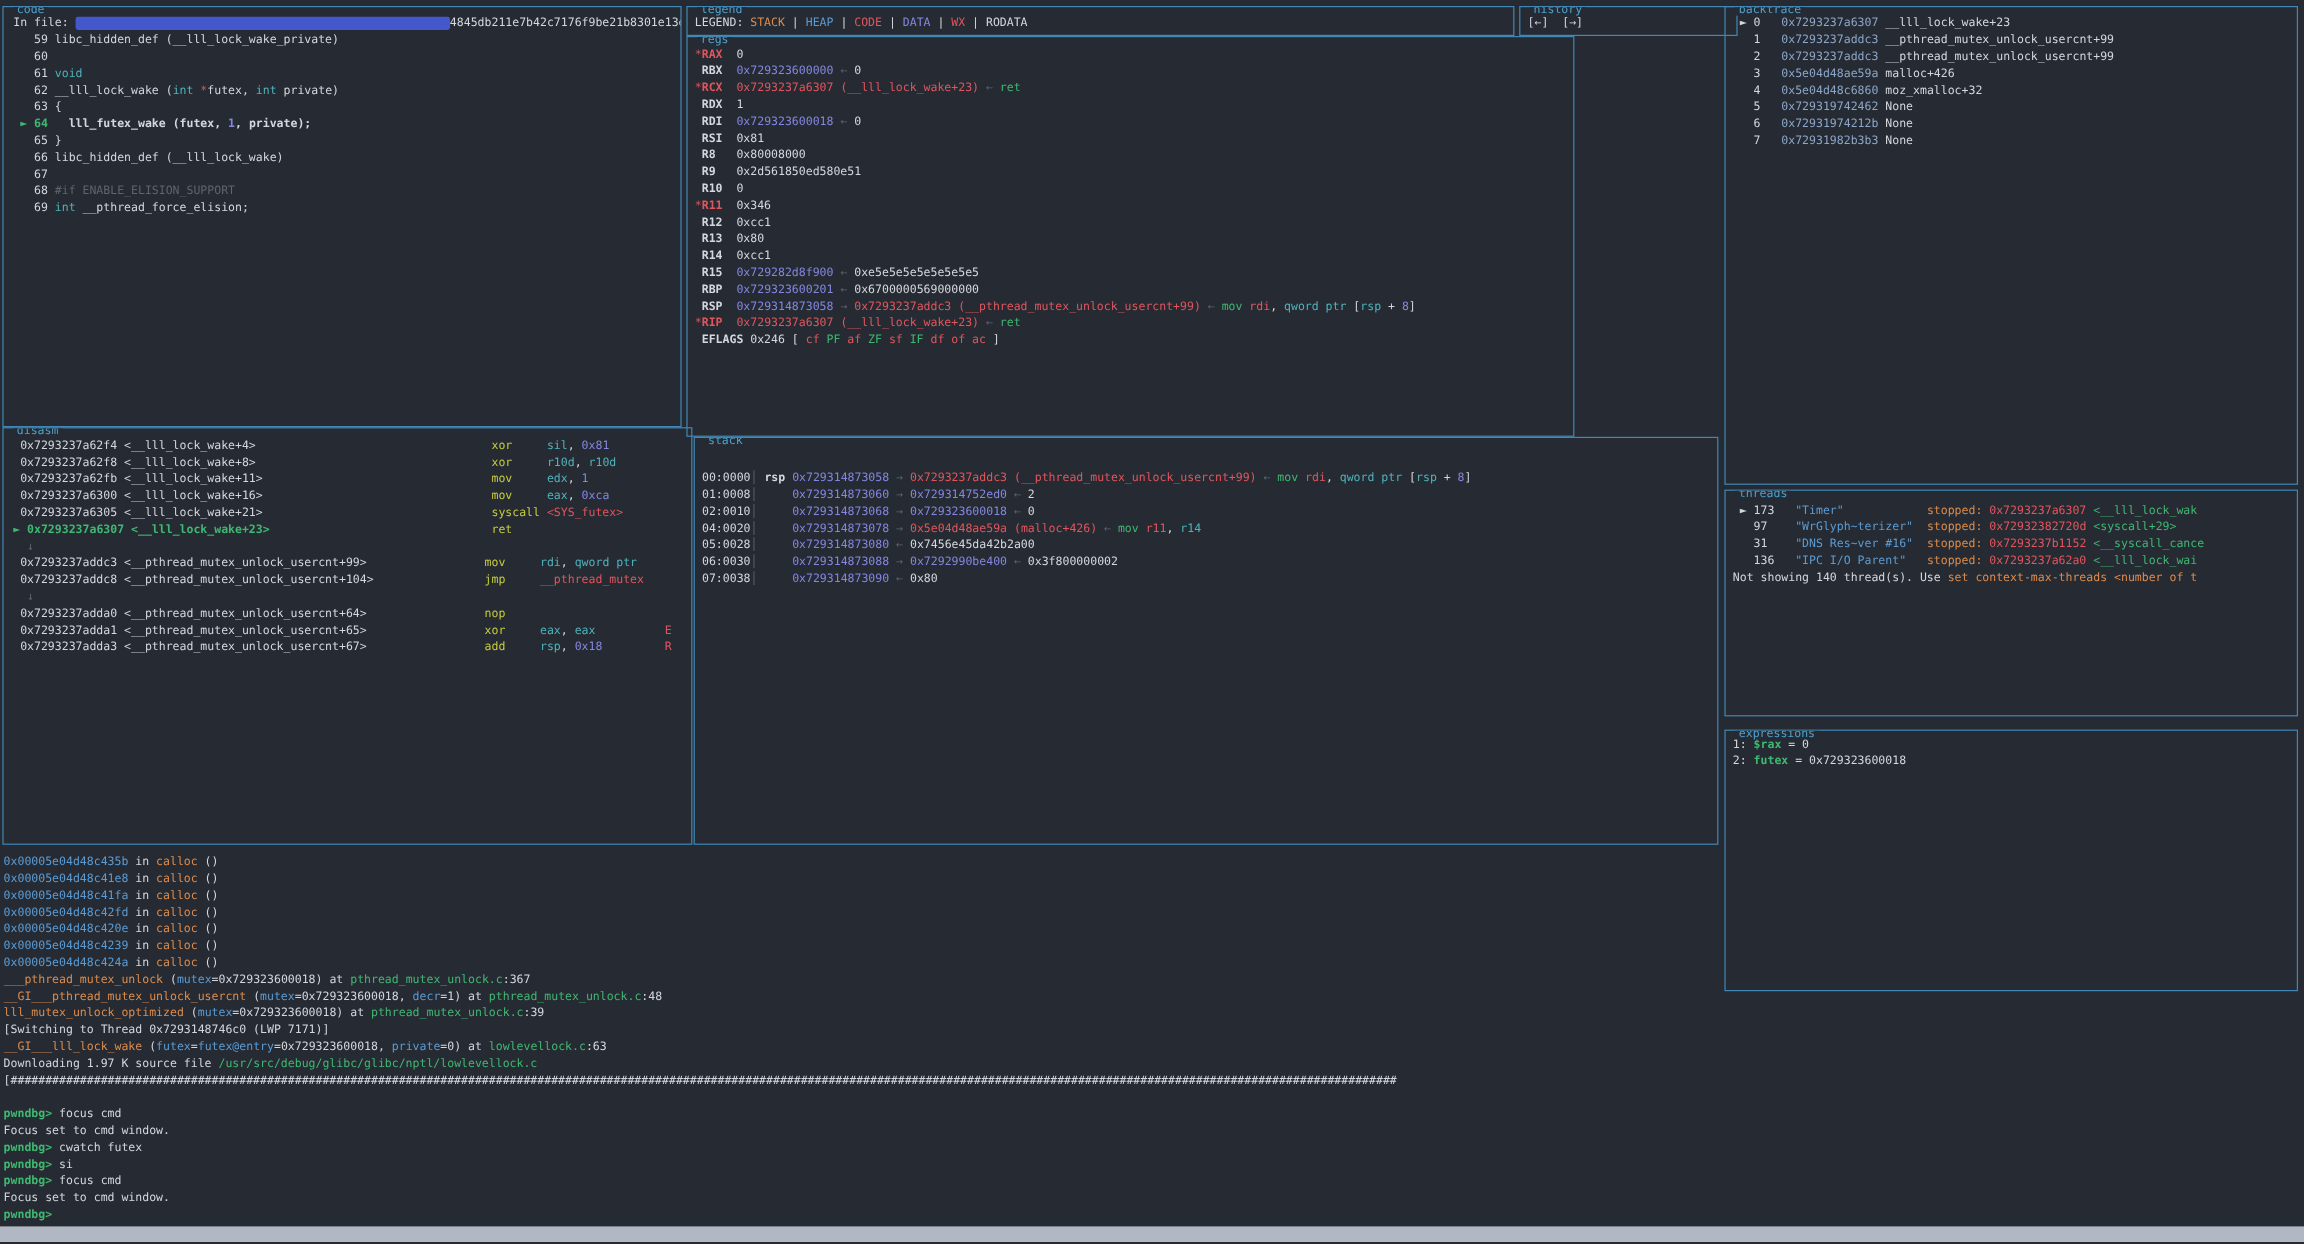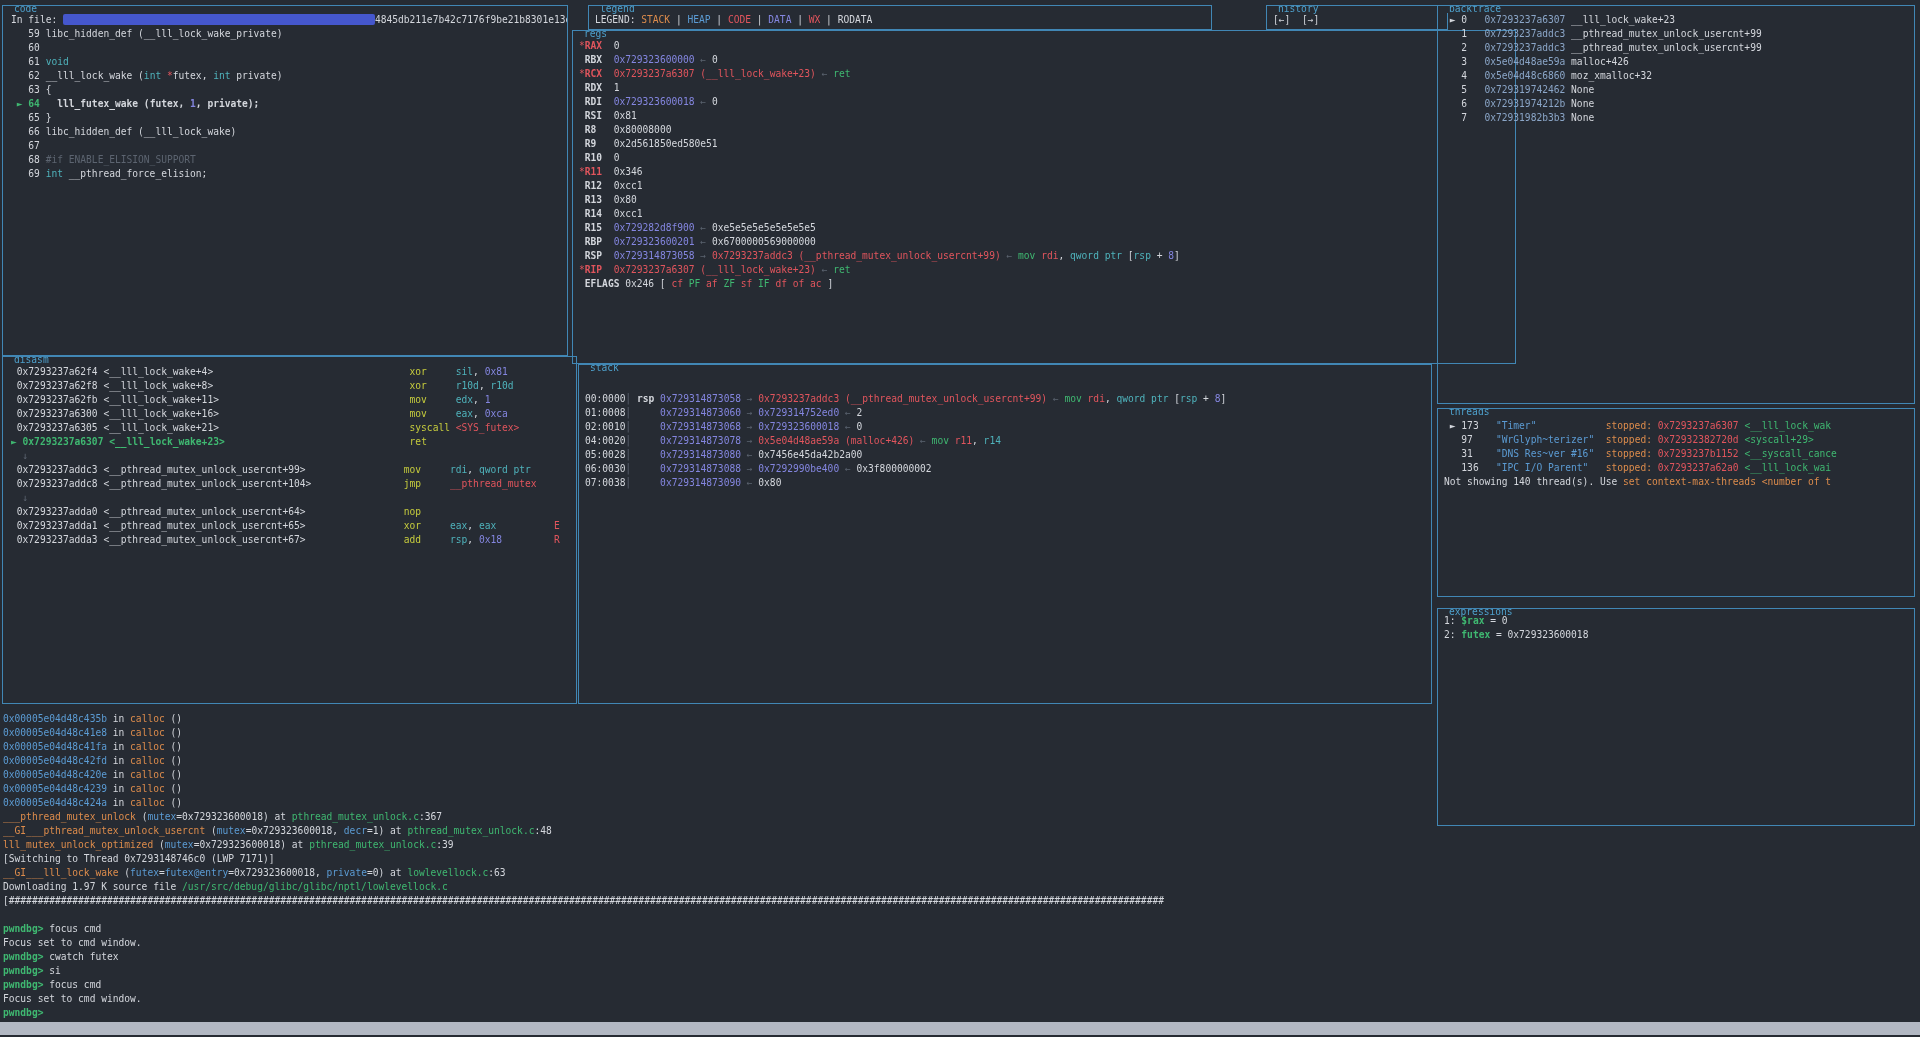--- a/index.html
+++ b/index.html
@@ -5,23 +5,23 @@
   html,body{margin:0;padding:0}
   body{font-family:"DejaVu Sans Mono", monospace; overflow:hidden}
   #screen{position:relative;width:1920px;height:1037px;font-size:9.6px;line-height:14px;overflow:hidden}
   .panel{position:absolute;border:1px solid #4187b5;box-sizing:border-box;overflow:hidden}
   .panel-title{position:absolute;top:-2px;left:8px;padding:0 3px;font-size:9.6px;line-height:9px;z-index:2}
   .panel-body{position:relative;padding:7px 0 0 6px}
   .ln{height:14px;white-space:pre}
   .bold{font-weight:700}
   #p-code{left:2px;top:5px;width:566px;height:351px}
   #p-disasm{left:2px;top:356px;width:575px;height:348px}
-  #p-legend{left:588px;top:5px;width:624px;height:25px}
+  #p-legend{left:572px;top:5px;width:690px;height:25px}
   #p-history{left:1266px;top:5px;width:182px;height:25px}
-  #p-regs{left:572px;top:30px;width:944px;height:334px}
+  #p-regs{left:572px;top:30px;width:740px;height:334px}
   #p-stack{left:578px;top:364px;width:854px;height:340px}
   #p-backtrace{left:1437px;top:5px;width:478px;height:399px}
   #p-threads{left:1437px;top:408px;width:478px;height:189px}
   #p-expressions{left:1437px;top:608px;width:478px;height:218px}
   #p-regs .panel-body,#p-disasm .panel-body{padding-top:8px}
   #p-stack .panel-body{padding-top:27px}
   #p-threads .panel-body{padding-top:10px}
   #p-expressions .panel-body{padding-top:5px}
   #p-code .panel-body,#p-disasm .panel-body{padding-left:8px}
   #console{position:absolute;left:3px;top:712px;width:1430px;overflow:hidden}

